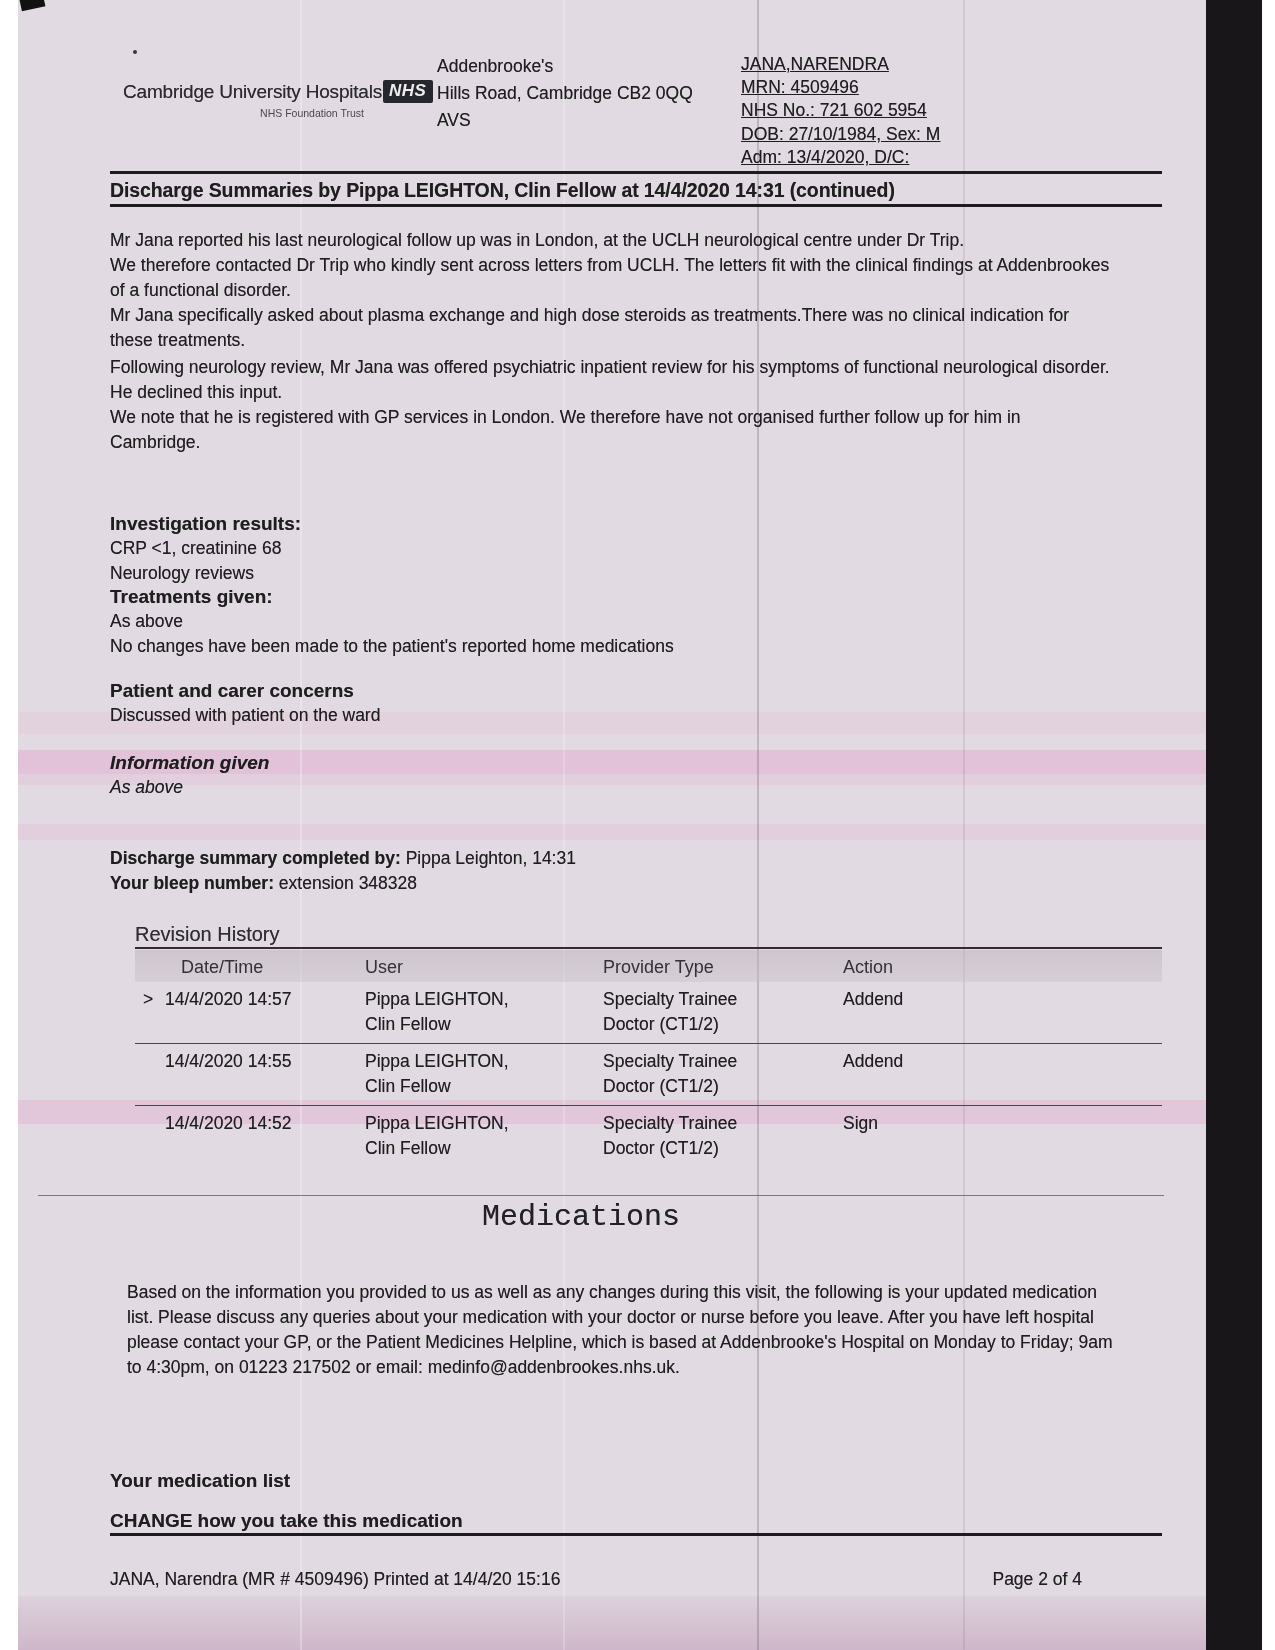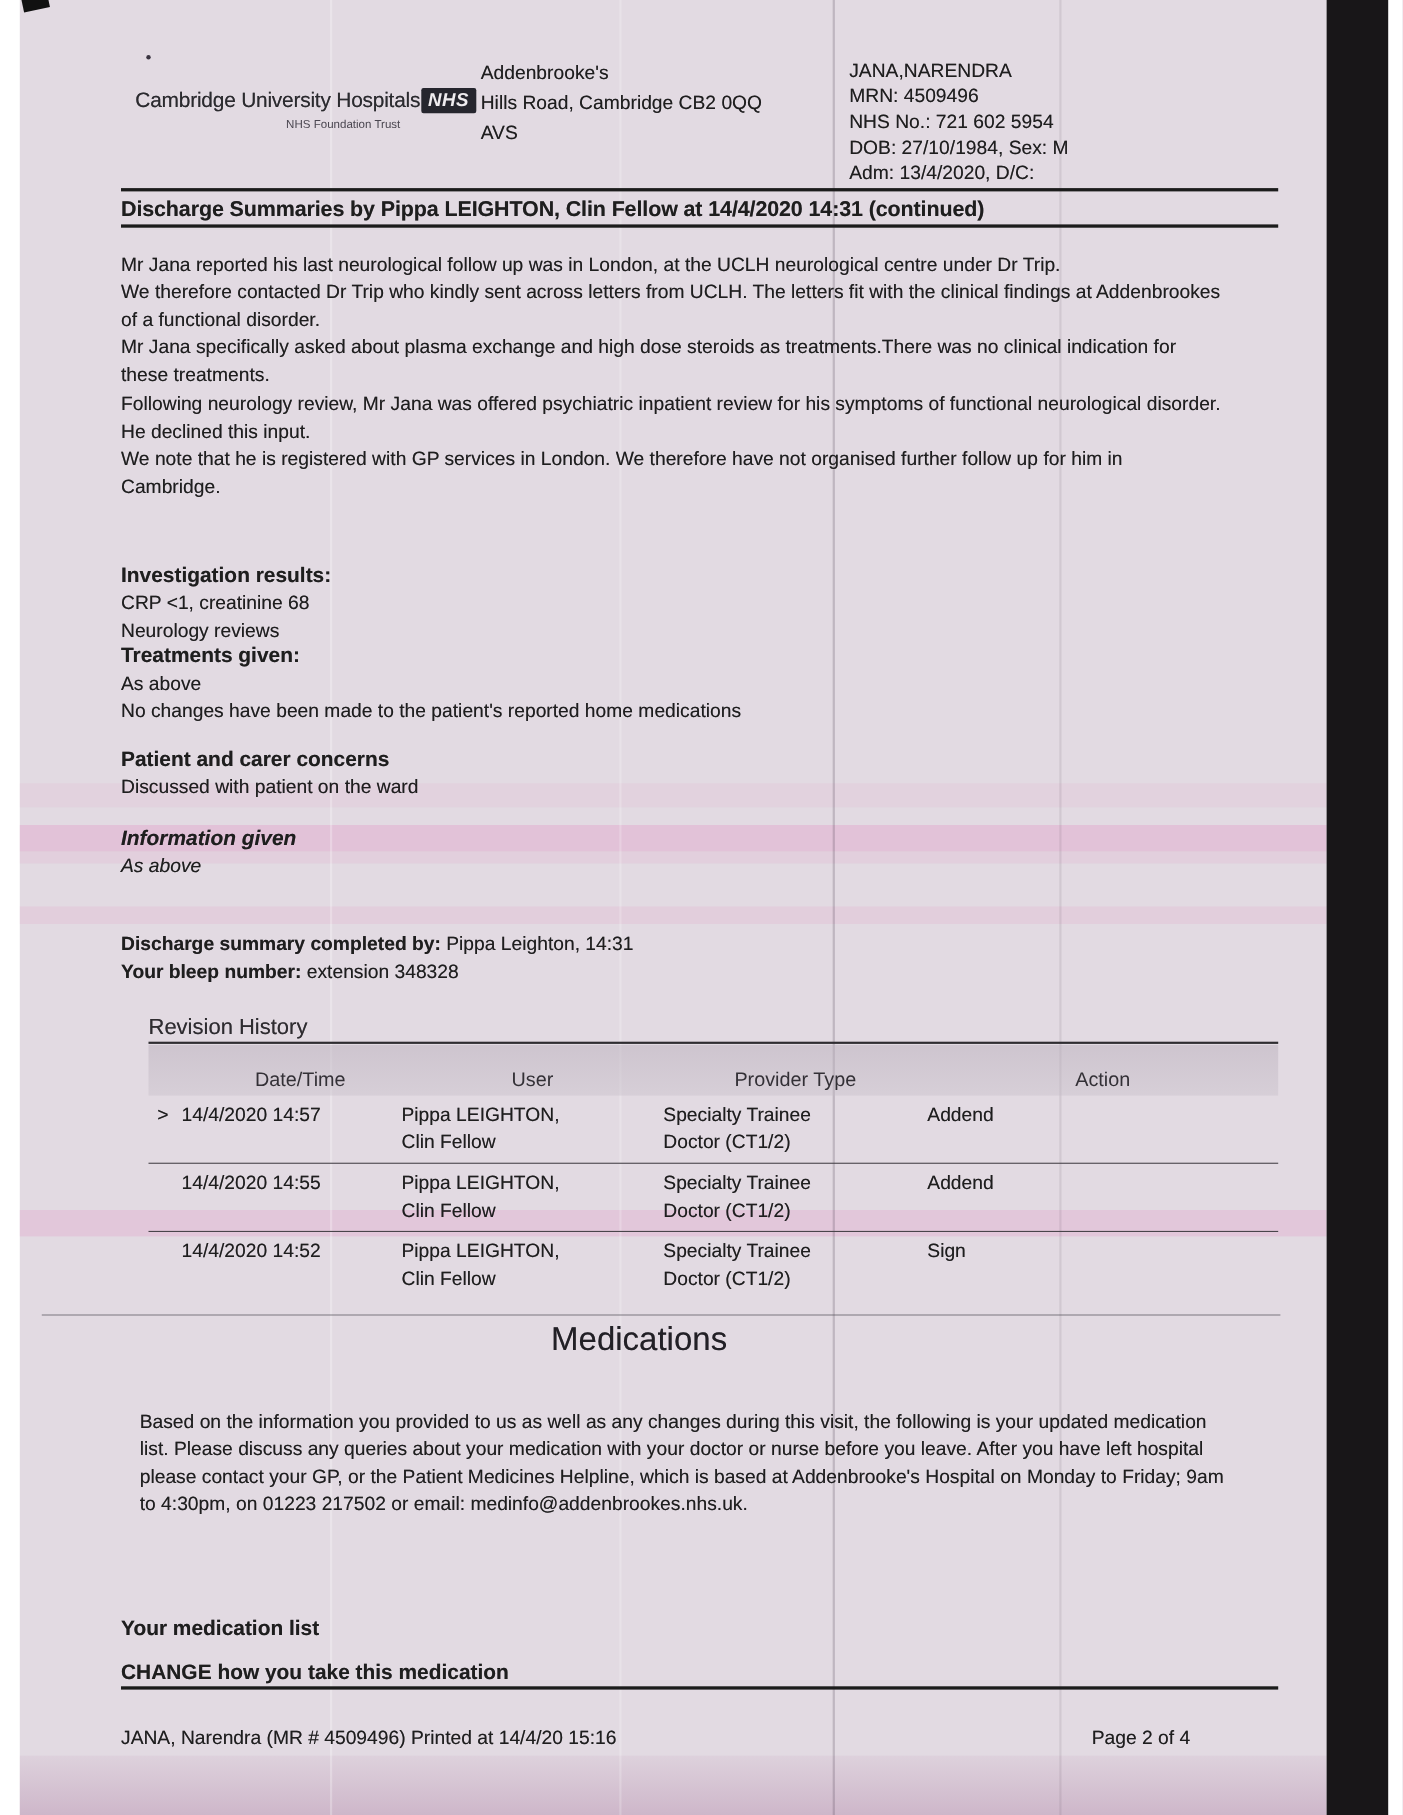--- a/index.html
+++ b/index.html
@@ -19,39 +19,39 @@
   .speck{position:absolute;left:133px;top:50px;width:4px;height:4px;background:#3a3440;border-radius:50%;}
   .txt{position:absolute;font-size:17.5px;line-height:25px;color:#1e1e1e;text-shadow:0 0 .5px rgba(30,25,35,.55);}
   .bold{font-weight:700;}
   
   .trust-row{position:absolute;left:123px;top:80px;display:flex;align-items:center;gap:1px;}
   .trust-name{font-size:19px;color:#2b2b2f;letter-spacing:-.2px;text-shadow:0 0 .6px rgba(30,25,35,.6);}
   .nhs-box{background:#26262e;color:#efecef;font-style:italic;font-weight:700;font-size:17px;
     padding:1px 7px 2px 6px;border-radius:2px;letter-spacing:.5px;}
   .trust-sub{position:absolute;left:248px;top:107px;width:128px;text-align:center;font-size:10.5px;color:#4a4650;}
   .addr{left:437px;top:53px;line-height:27px;}
-  .pat{left:772px;top:53px;line-height:23.2px;}
+  .pat{left:741px;top:53px;line-height:23.2px;text-decoration:underline;}
   .rule{position:absolute;background:#1c1c1c;}
   .title{left:110px;top:178px;font-size:19.5px;font-weight:700;letter-spacing:-.1px;}
   .para{width:1005px;}
   .sec-h{font-size:19px;font-weight:700;}
   
   .rev-title{left:135px;top:922px;font-size:20px;color:#2e2c30;}
   .rev-table{position:absolute;left:135px;top:950px;width:1027px;}
   .rev-head{display:grid;grid-template-columns:30px 200px 238px 240px 1fr;
     background:linear-gradient(to bottom,rgba(186,176,188,.5),rgba(196,188,198,.38));
-    padding:21px 0 4px 0;color:#333036;font-size:18px;text-align:center;}
+    padding:7px 0 4px 0;color:#333036;font-size:18px;}
   .rev-head .c-date{padding-left:16px;}
   .rev-row{display:grid;grid-template-columns:30px 200px 238px 240px 1fr;
     padding:5px 0 6px 0;border-bottom:1.6px solid #49454b;font-size:17.5px;line-height:25px;
     text-shadow:0 0 .5px rgba(30,25,35,.55);}
   .rev-row:last-child{border-bottom:none;}
   .rev-row .marker{text-align:left;padding-left:8px;}
   .med-title{left:0;top:1205px;width:1162px;text-align:center;font-size:30px;color:#222026;
-    text-shadow:0 0 .6px rgba(30,25,35,.5);}
+    text-shadow:0 0 .6px rgba(30,25,35,.5);font-family:Liberation Mono, monospace;}
   .footer-row{position:absolute;left:110px;top:1567px;width:972px;display:flex;justify-content:space-between;}
   .divider{position:absolute;left:38px;top:1195px;width:1126px;height:0;border-top:1.8px solid rgba(90,86,94,.75);}
 </style>
 </head>
 <body>
 
 <div class="paper">
 
   <div class="band" style="top:712px;height:22px;background:rgba(228,160,200,.14);"></div>
   <div class="band" style="top:750px;height:24px;background:rgba(226,150,196,.34);"></div>

